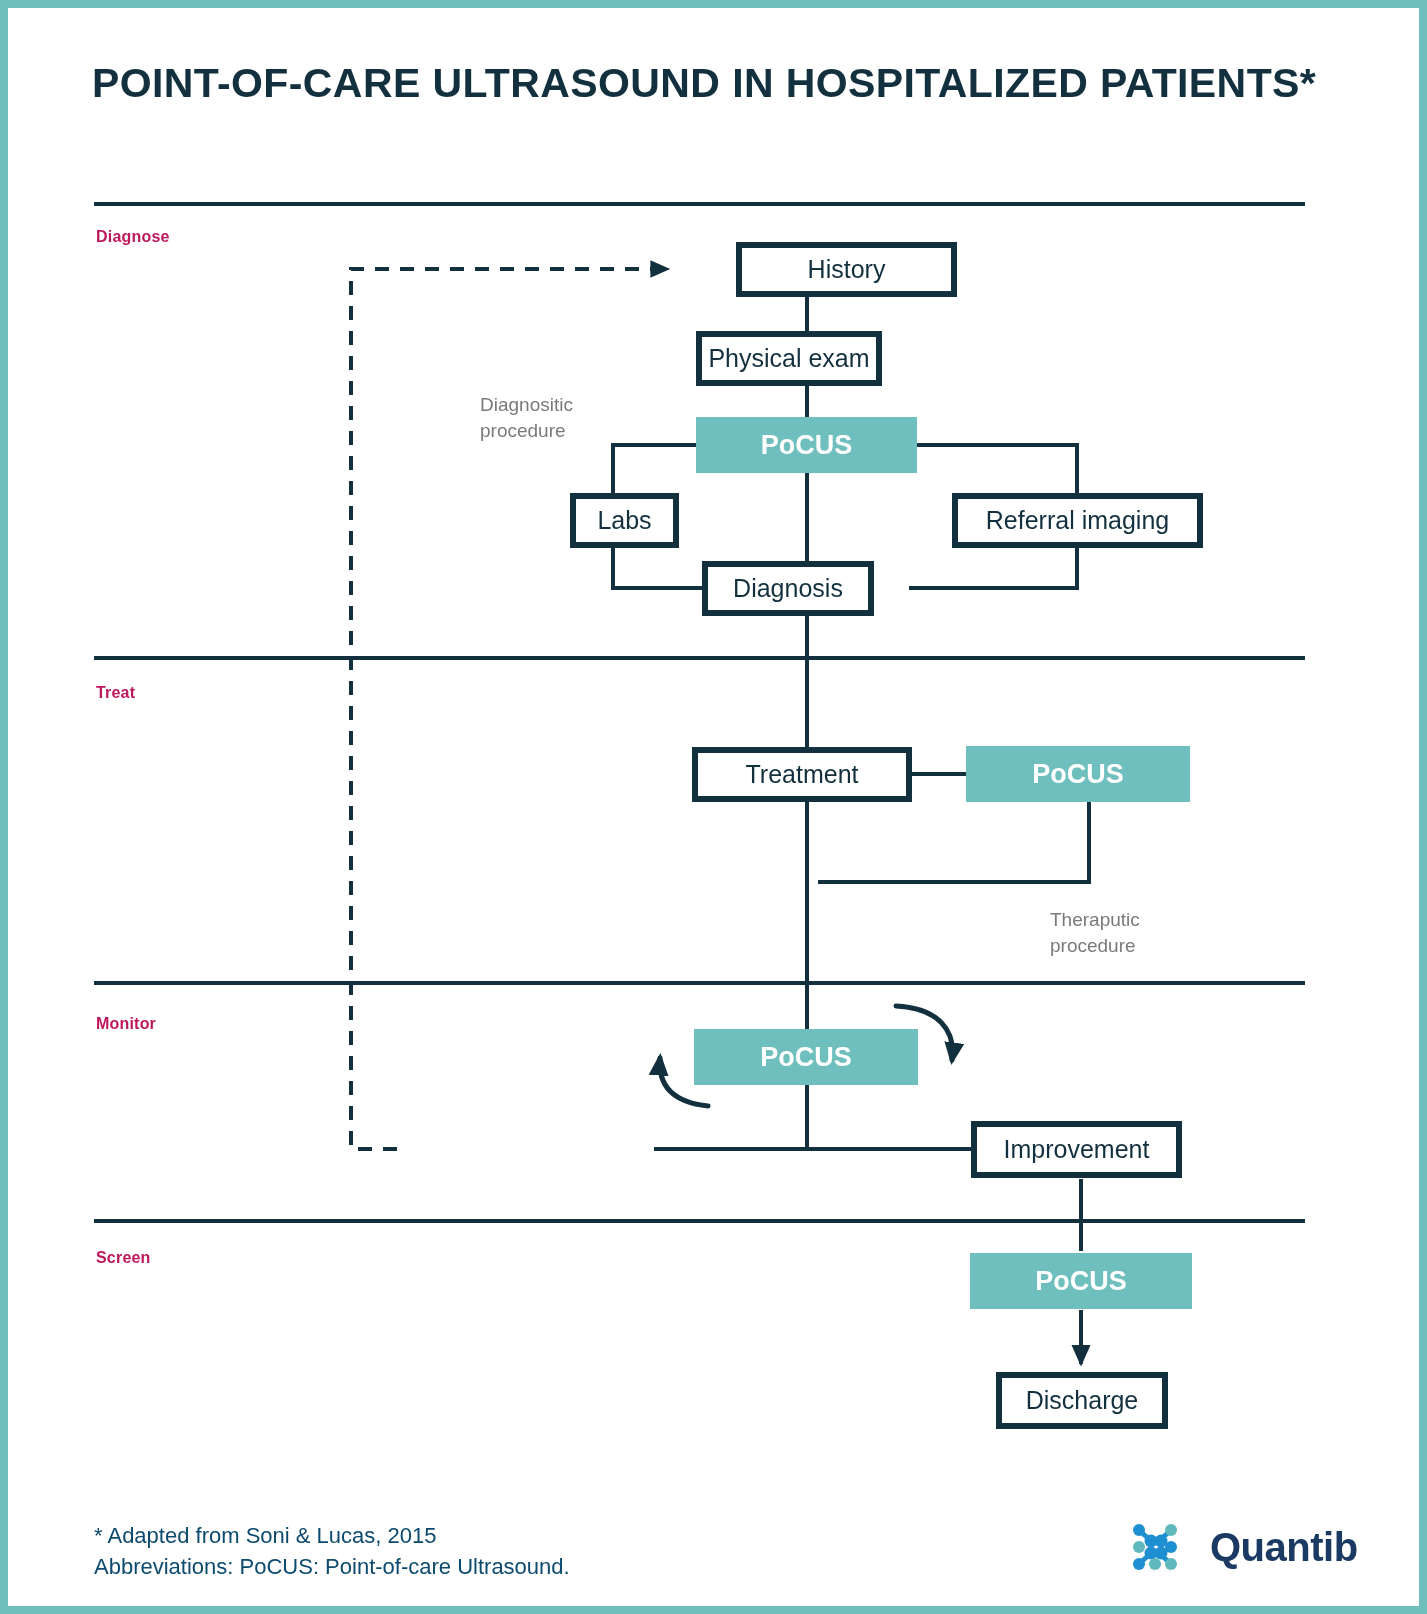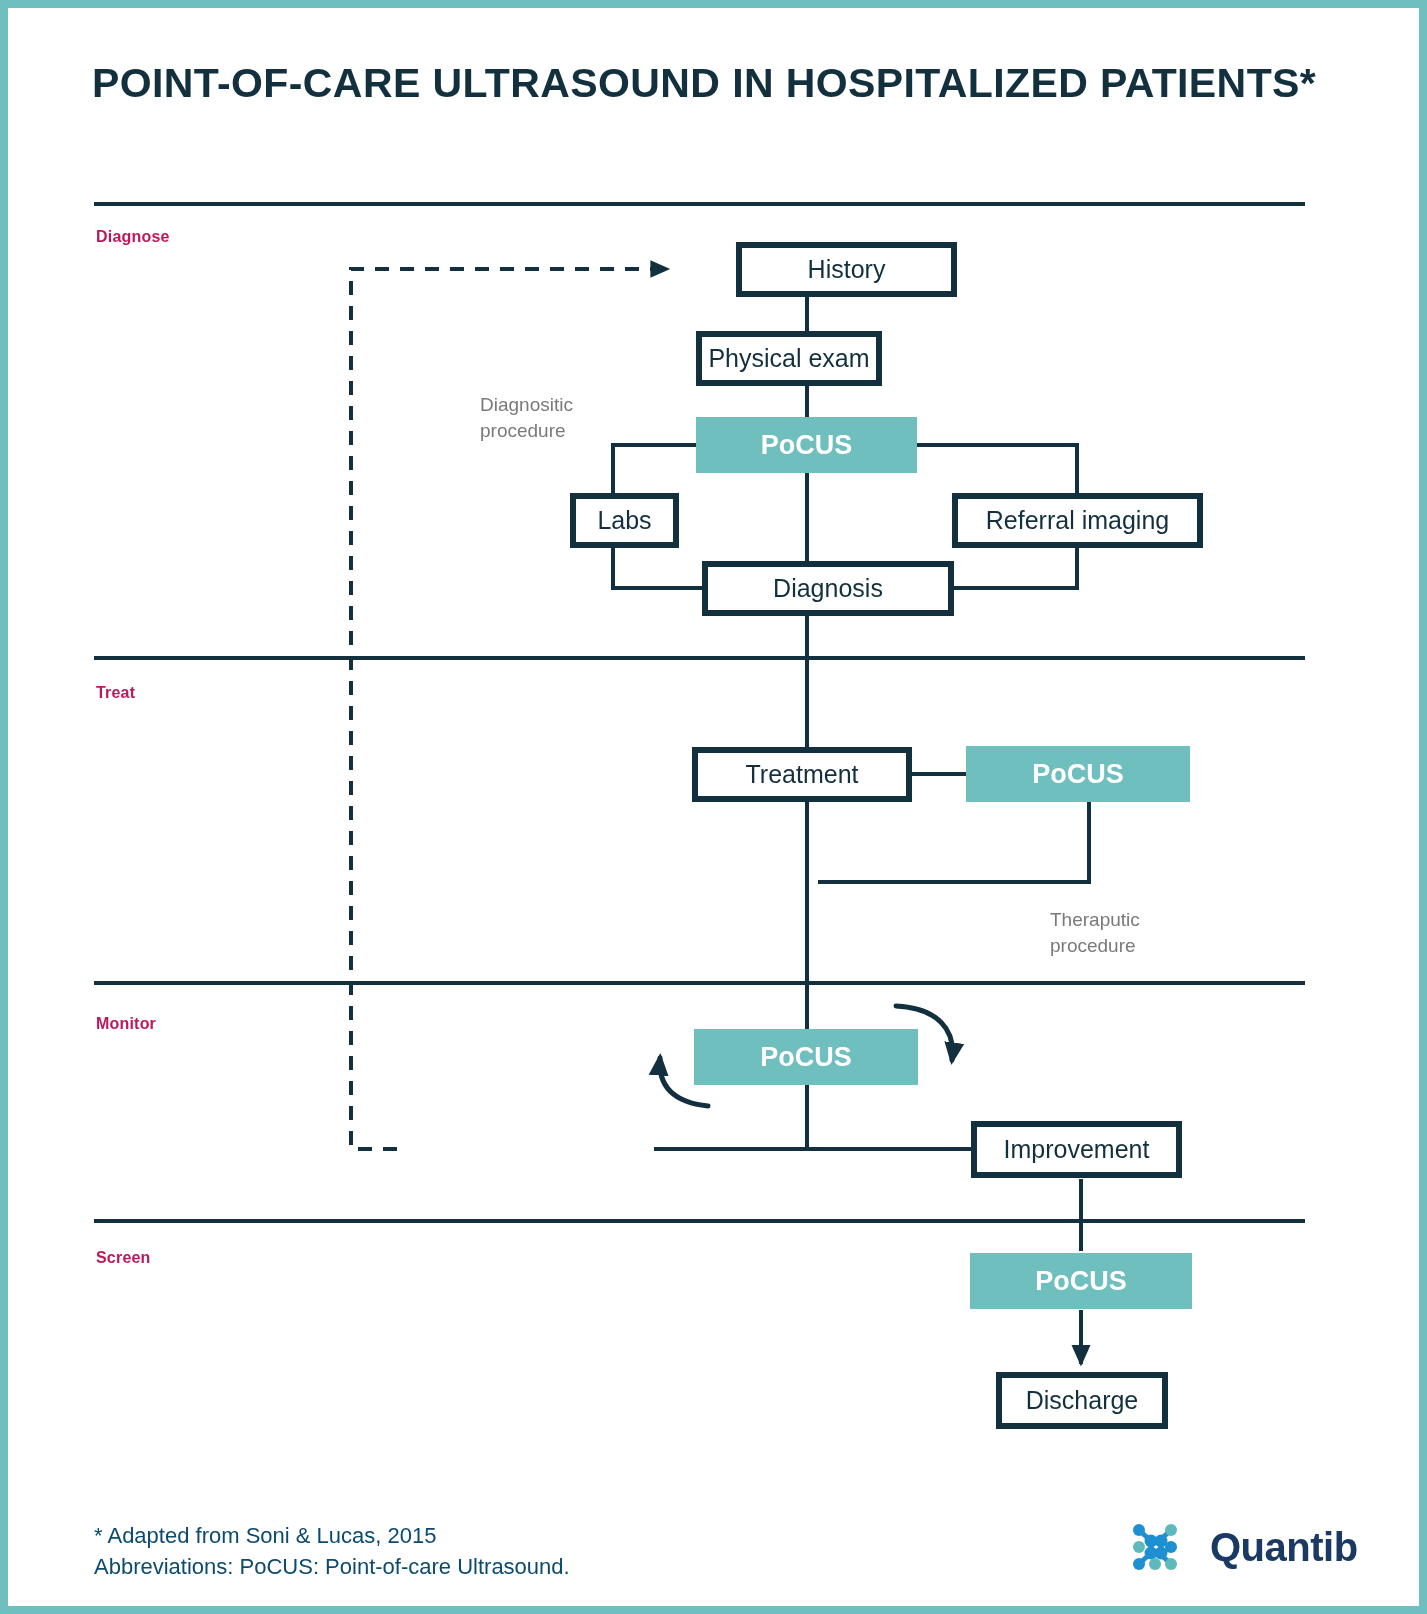--- a/index.html
+++ b/index.html
@@ -177,21 +177,21 @@
   <div class="node plain" style="left:688px; top:234px; width:221px; height:55px;margin-left:40px;">History</div>
 
   <div class="node plain" style="left:688px; top:323px; width:186px; height:55px;">Physical exam</div>
 
   <div class="node accent" style="left:688px; top:409px; width:221px; height:56px;">PoCUS</div>
 
   <div class="node plain" style="left:544px; top:485px; width:109px; height:55px;margin-left:18px;">Labs</div>
 
   <div class="node plain" style="left:944px; top:485px; width:251px; height:55px;">Referral imaging</div>
 
-  <div class="node plain" style="left:694px; top:553px; width:252px; height:55px;">Diagnosis</div>
+  <div class="node plain" style="left:694px; top:553px; width:172px; height:55px;">Diagnosis</div>
 
   <div class="node plain" style="left:684px; top:739px; width:220px; height:55px;">Treatment</div>
 
   <div class="node accent" style="left:958px; top:738px; width:224px; height:56px;">PoCUS</div>
 
   <div class="node accent" style="left:686px; top:1021px; width:224px; height:56px;">PoCUS</div>
 
 
   <div class="node plain" style="left:963px; top:1113px; width:211px; height:57px;">Improvement</div>
 

